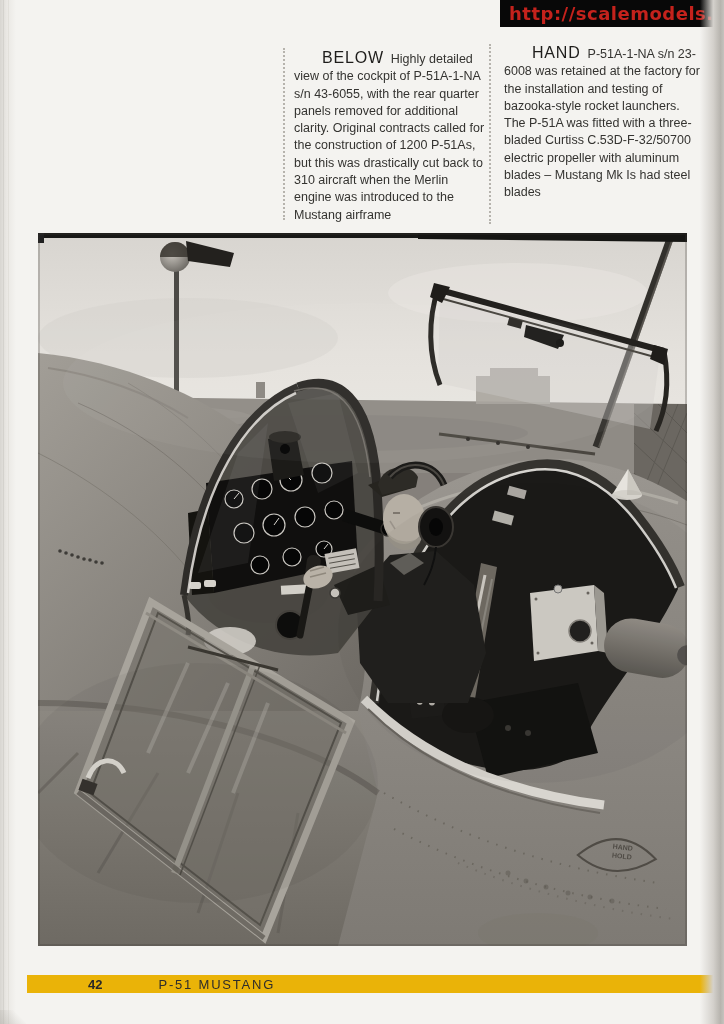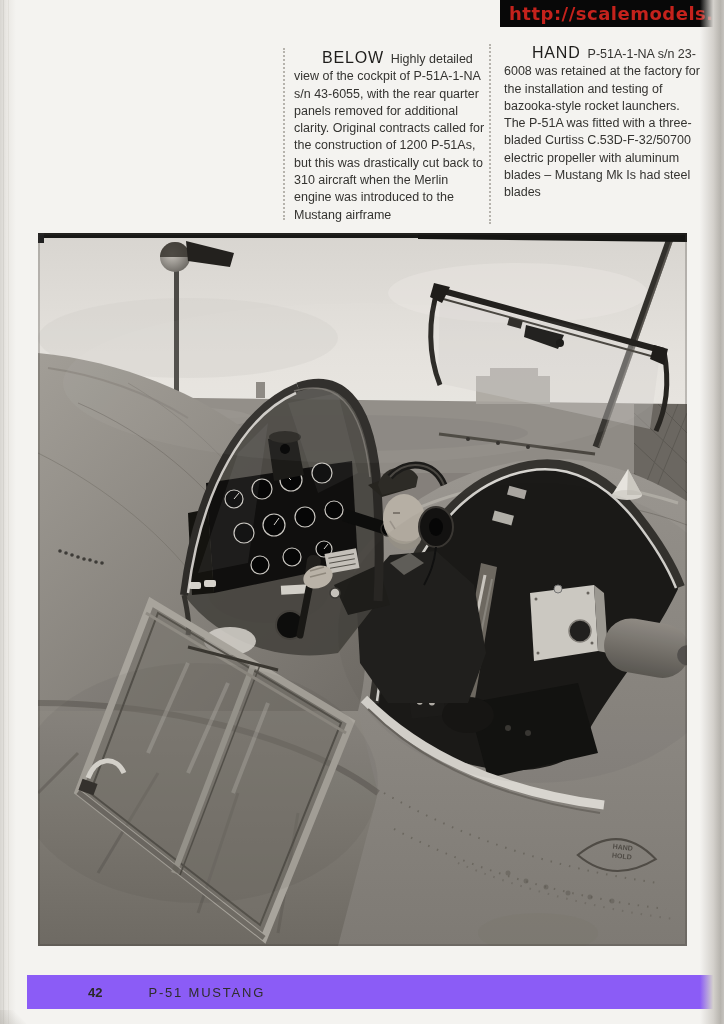--- a/index.html
+++ b/index.html
@@ -52,28 +52,28 @@
   .rule-1{left:283px;top:48px;height:172px;}
   .rule-2{left:489px;top:44px;height:180px;}
   
   .photo-wrap{
     position:absolute;left:38px;top:233px;width:649px;height:713px;
     background:#d9d6d1;
   }
   .photo-wrap svg{display:block;}
   
   .footer-band{
-    position:absolute;left:27px;top:975px;right:0;height:34px;
-    background:#8b5cf6;display:flex;align-items:center;
+    position:absolute;left:27px;top:975px;right:0;height:18px;
+    background:#eab308;display:flex;align-items:center;gap:23px;
   }
   .footer-band .page-num{
     font-weight:bold;font-size:13px;color:#2a2927;margin-left:61px;
   }
   .footer-band .book-title{
-    font-size:13px;color:#2e2d2b;letter-spacing:1.8px;margin-left:31px;padding-left:15px;
+    font-size:13px;color:#2e2d2b;letter-spacing:1.8px;margin-left:18px;padding-left:15px;
   }
 </style>
 </head>
 <body>
 
 <div class="left-edge">
     <div class="l1"></div>
     <div class="l2"></div>
   </div>
 

